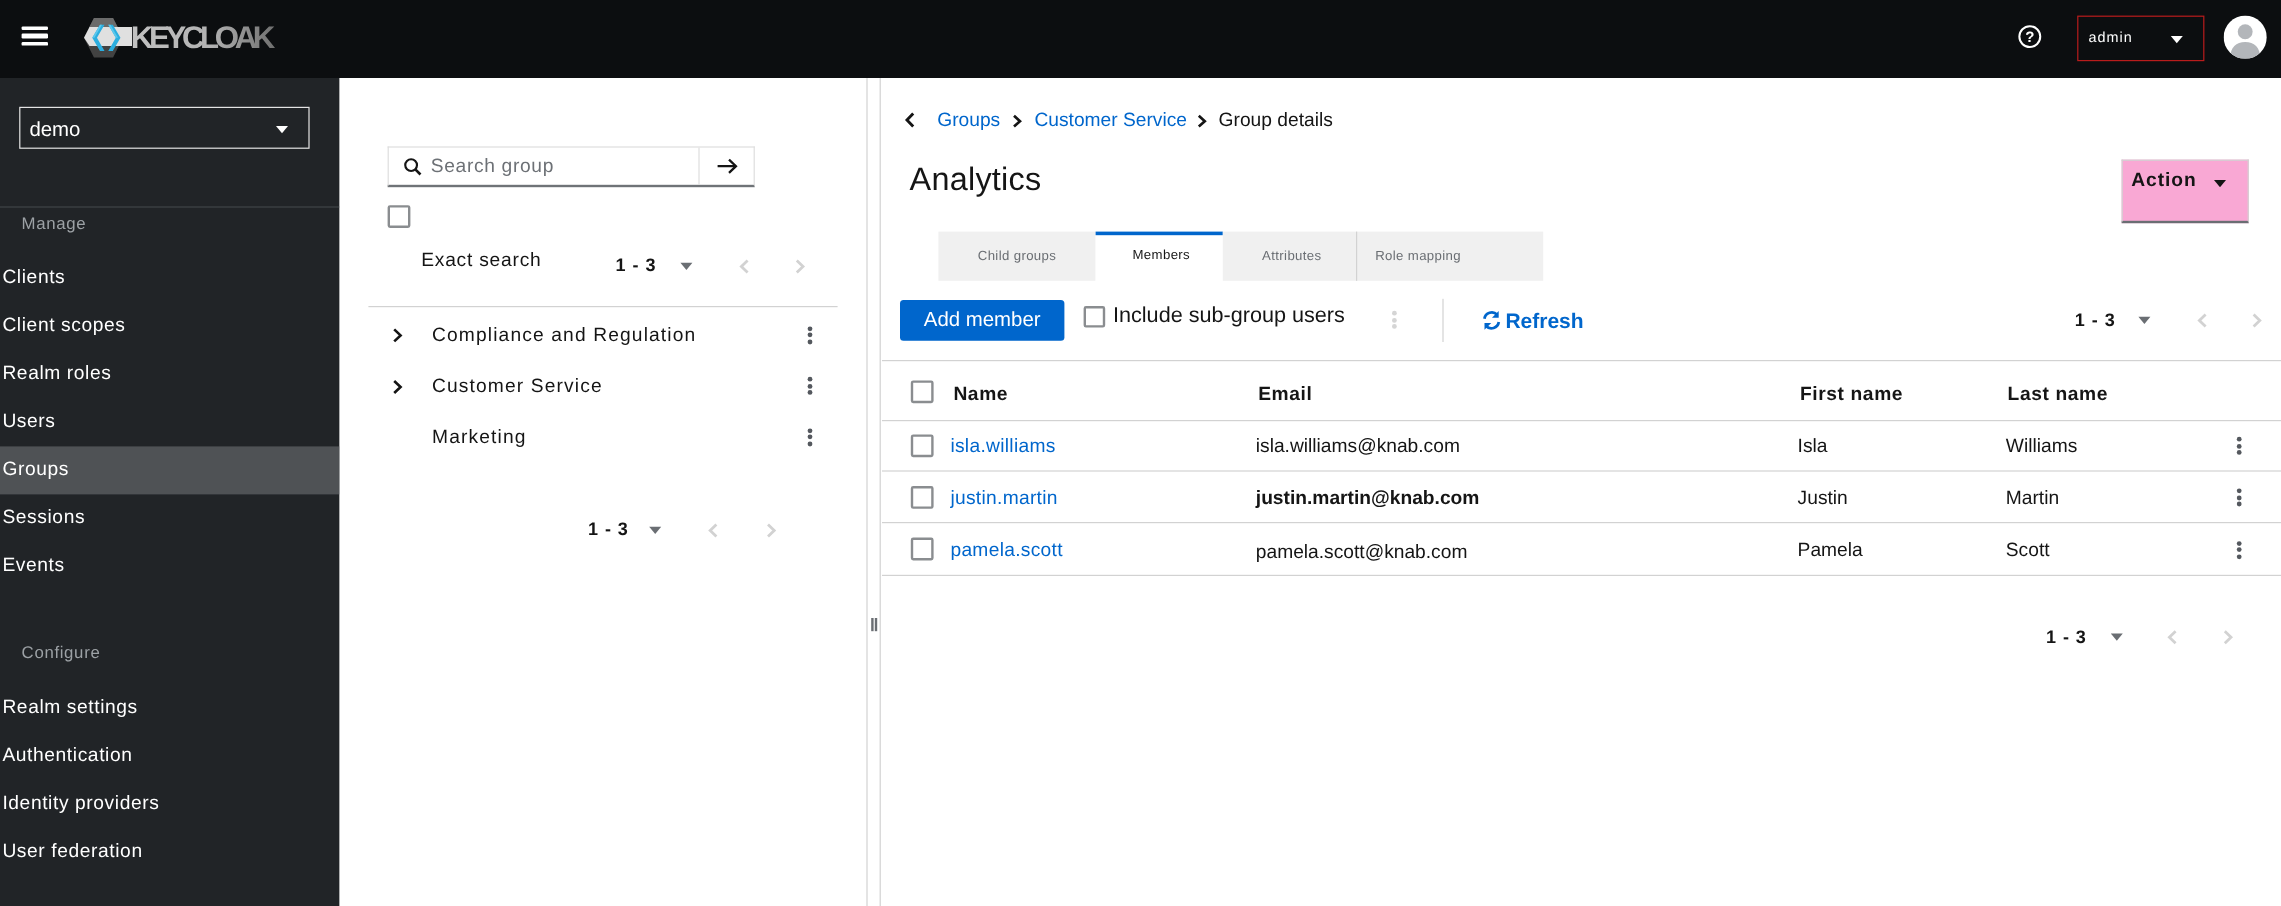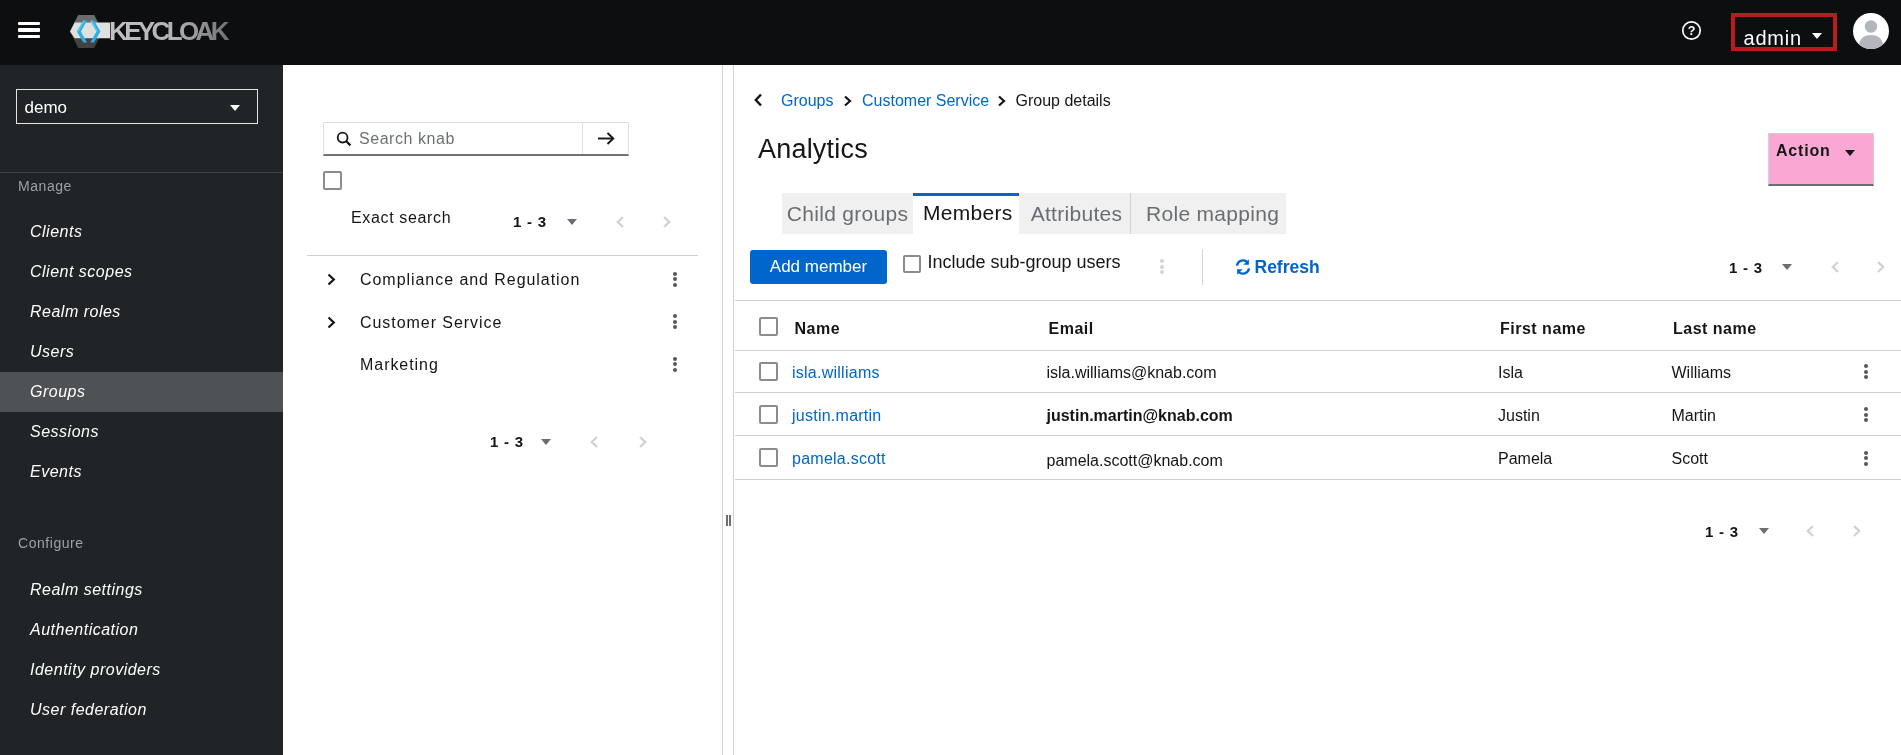--- a/index.html
+++ b/index.html
@@ -5,33 +5,33 @@
 * { margin:0; padding:0; box-sizing:border-box; }
 html,body { width:1901px; height:755px; background:#fff; font-family:"Liberation Sans",sans-serif; overflow:hidden; }
 #page { position:relative; width:1901px; height:755px; }
 .abs { position:absolute; }
 .t16 { font-size:16px; line-height:17px; color:#151515; }
 .link { color:#0066cc; }
 .bold { font-weight:bold; }
 
 #masthead { position:absolute; left:0; top:0; width:1901px; height:65px; background:#0c0e10; }
 .bar { position:absolute; width:22px; height:3.4px; background:#fff; border-radius:1px; }
-#adminbox { position:absolute; left:1731px; top:13px; width:106px; height:38px; border:4px solid #b91c1c; color:#fff; font-size:20px;text-align:right; }
+#adminbox { position:absolute; left:1731px; top:13px; width:106px; height:38px; border:1px solid #b91c1c; color:#fff; font-size:12px;text-align:right; }
 #adminbox span { position:absolute; left:8.5px; top:10px; letter-spacing:0.8px; }
 .caret { position:absolute; width:0; height:0; border-left:5.5px solid transparent; border-right:5.5px solid transparent; }
 .caret.w { border-top:6px solid #fff; }
 .caret.d { border-top:6px solid #151515; }
 .caret.g { border-top:6px solid #6a6e73; }
 
 #sidebar { position:absolute; left:0; top:65px; width:283px; height:690px; background:#212427; }
 #realmwrap { position:absolute; left:0; top:0; width:283px; height:108px; border-bottom:1px solid #404548; }
 #realmbox { position:absolute; left:16px; top:24px; width:242px; height:35px; border:1px solid #e4e4e4; color:#fff; font-size:16px; }
 #realmbox span { position:absolute; left:7.5px; top:8px; font-size:17px; }
 .navtitle { position:absolute; left:18px; font-size:14px; color:#9ca1a5; letter-spacing:0.55px; }
-.navitem { position:absolute; left:0; width:283px; height:40px; line-height:40px; padding-left:30px; color:#fff; font-size:16px; letter-spacing:0.5px;font-style:italic; }
+.navitem { position:absolute; left:0; width:283px; height:40px; line-height:40px; padding-left:2px; color:#fff; font-size:16px; letter-spacing:0.5px; }
 .navitem.cur { background:#4f5255; }
 
 #treepanel { position:absolute; left:283px; top:65px; width:440px; height:690px; background:#fff; border-right:1px solid #d2d2d2; }
 #searchwrap { position:absolute; left:40px; top:57px; width:306px; height:34px; border:1px solid #dedede; border-bottom:2px solid #6f7377; }
 #searchwrap .ph { position:absolute; left:35px; top:7px; font-size:16px; color:#6d7176; letter-spacing:0.55px; }
 #searchbtn { position:absolute; right:0; top:0; width:46px; height:31px; border-left:1px solid #dedede; }
 .cb { position:absolute; width:19px; height:19px; border:2px solid #8a8d90; border-radius:2px; background:#fff; }
 .pgtext { position:absolute; font-size:15px; font-weight:bold; color:#151515; letter-spacing:0.8px; }
 .chev { position:absolute; }
 .divider { position:absolute; height:1px; background:#d2d2d2; }
@@ -40,21 +40,21 @@
 .kebab i { display:block; width:4px; height:4px; border-radius:50%; background:currentColor; margin:0 0 1.7px 0; }
 .kebab { position:absolute; color:#54585e; }
 .kebab.lt { color:#d5d5d5; }
 
 #main { position:absolute; left:733px; top:65px; width:1168px; height:690px; background:#fff; border-left:1px solid #d2d2d2; }
 .bc { position:absolute; top:27px; font-size:16px; line-height:17px; }
 #title { position:absolute; left:24px; top:68.5px; font-size:27px; font-weight:400; letter-spacing:0.2px; color:#151515; }
 #actionbtn { position:absolute; left:1034px; top:68px; width:106px; height:53px; border:1px solid #d2d2d2; border-bottom:2px solid #6a6e73; background:#f9a8d4;font-weight:bold; }
 #actionbtn span { position:absolute; left:7px; top:8px; font-size:16px; color:#151515; letter-spacing:0.8px; }
 #tabs { position:absolute; left:48px; top:128px; height:41px; display:flex; }
-.tab { height:41px; background:#f0f0f0; color:#6a6e73; font-size:21px; letter-spacing:0.3px; display:flex; align-items:center; justify-content:center; }
+.tab { height:41px; background:#f0f0f0; color:#6a6e73; font-size:11px; letter-spacing:0.3px; display:flex; align-items:center; justify-content:center; }
 .tab.active { background:#fff; color:#151515; border-top:3px solid #0066cc; height:42px; padding-bottom:5px; }
 #addbtn { position:absolute; left:16px; top:185px; width:137px; height:34px; background:#0066cc; border-radius:3px; color:#fff; font-size:17px; text-align:center; line-height:33px; }
 .vline { position:absolute; width:1px; background:#d2d2d2; }
 .hline { position:absolute; height:1px; background:#d2d2d2; }
 .cell { position:absolute; font-size:16px; line-height:17px; color:#151515; }
 .cell.link, .bc.link { color:#0066cc; }
 .cell.link { letter-spacing:0.25px; }
 .cell.bold { letter-spacing:0.5px; }
 </style>
 </head>
@@ -125,21 +125,21 @@
   <div class="navitem" style="top:625px;">User federation</div>
   <div class="navitem" style="top:585px;">Identity providers</div>
 </div>
 
 <div id="treepanel">
   <div id="searchwrap">
     <svg class="abs" style="left:12px; top:8px;" width="16" height="16" viewBox="0 0 16 16">
       <circle cx="6.6" cy="6.6" r="4.9" fill="none" stroke="#151515" stroke-width="1.8"></circle>
       <line x1="10.3" y1="10.3" x2="14.4" y2="14.4" stroke="#151515" stroke-width="2.2"></line>
     </svg>
-    <span class="ph">Search knab</span>
+    <span class="ph">Search group</span>
     <div id="searchbtn">
       <svg class="abs" style="left:14px; top:9px;" width="19" height="13" viewBox="0 0 19 13">
         <line x1="1" y1="6.5" x2="16" y2="6.5" stroke="#151515" stroke-width="1.9"></line>
         <path d="M10.5 1 L16.3 6.5 L10.5 12" fill="none" stroke="#151515" stroke-width="1.9"></path>
       </svg>
     </div>
   </div>
   <div class="cb" style="left:40px; top:106px;"></div>
   <div class="t16 abs" style="left:68px; top:108px; letter-spacing:0.65px;margin-top:36px;">Exact search</div>
   <div class="pgtext" style="left:230px; top:148px;">1 - 3</div>

